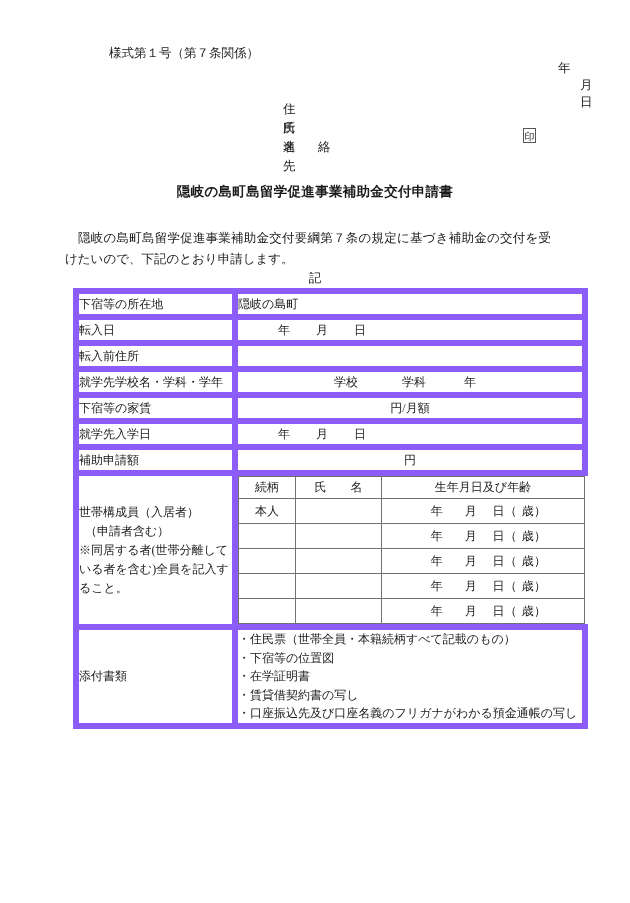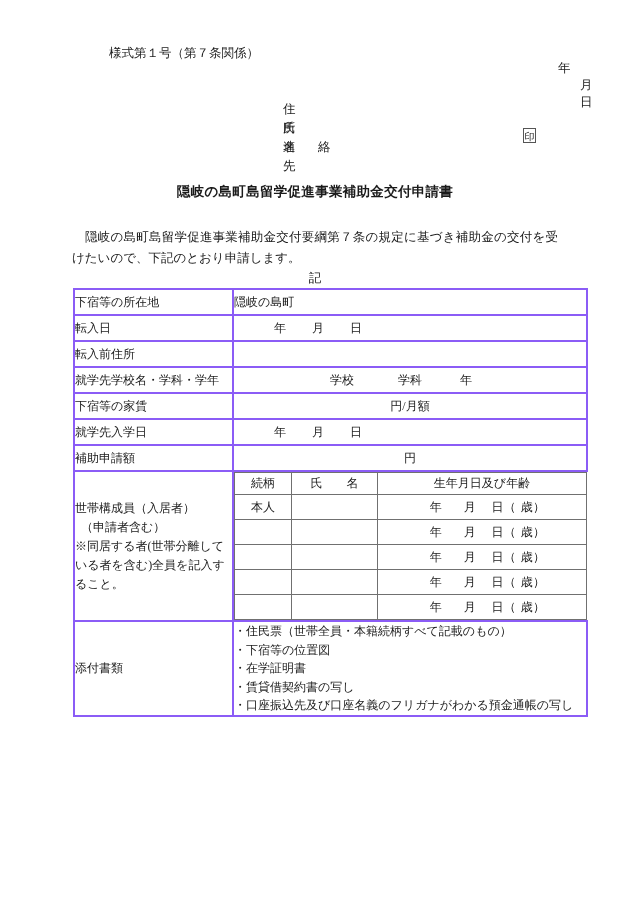--- a/index.html
+++ b/index.html
@@ -89,28 +89,27 @@
     left: 0;
     top: 183px;
     width: 630px;
     text-align: center;
     font-size: 13.5px;
     font-weight: bold;
     letter-spacing: 0.3px;
   }
   .lead {
     position: absolute;
-    left: 72px;
+    left: 65px;
     top: 228px;
     width: 486px;
     font-size: 12.5px;
     line-height: 21px;
     text-indent: 13px;
     text-align: justify;
-    font-family: Liberation Mono, monospace;
   }
   .ki {
     position: absolute;
     left: 0;
     top: 270px;
     width: 630px;
     text-align: center;
     font-size: 12.5px;
   }
 
@@ -118,21 +117,21 @@
   table.form {
     position: absolute;
     left: 73px;
     top: 288px;
     width: 515px;
     border-collapse: collapse;
     font-size: 12px;
     table-layout: fixed;
   }
   table.form td {
-    border: 2px solid #8b5cf6;
+    border: 6px solid #8b5cf6;
     padding: 0;
     vertical-align: middle;
   }
   .lbl {
     width: 159px;
     padding: 6px 0 6px 8px;
     line-height: 18px;
   }
   .val {
     padding: 6px 0 6px 10px;

